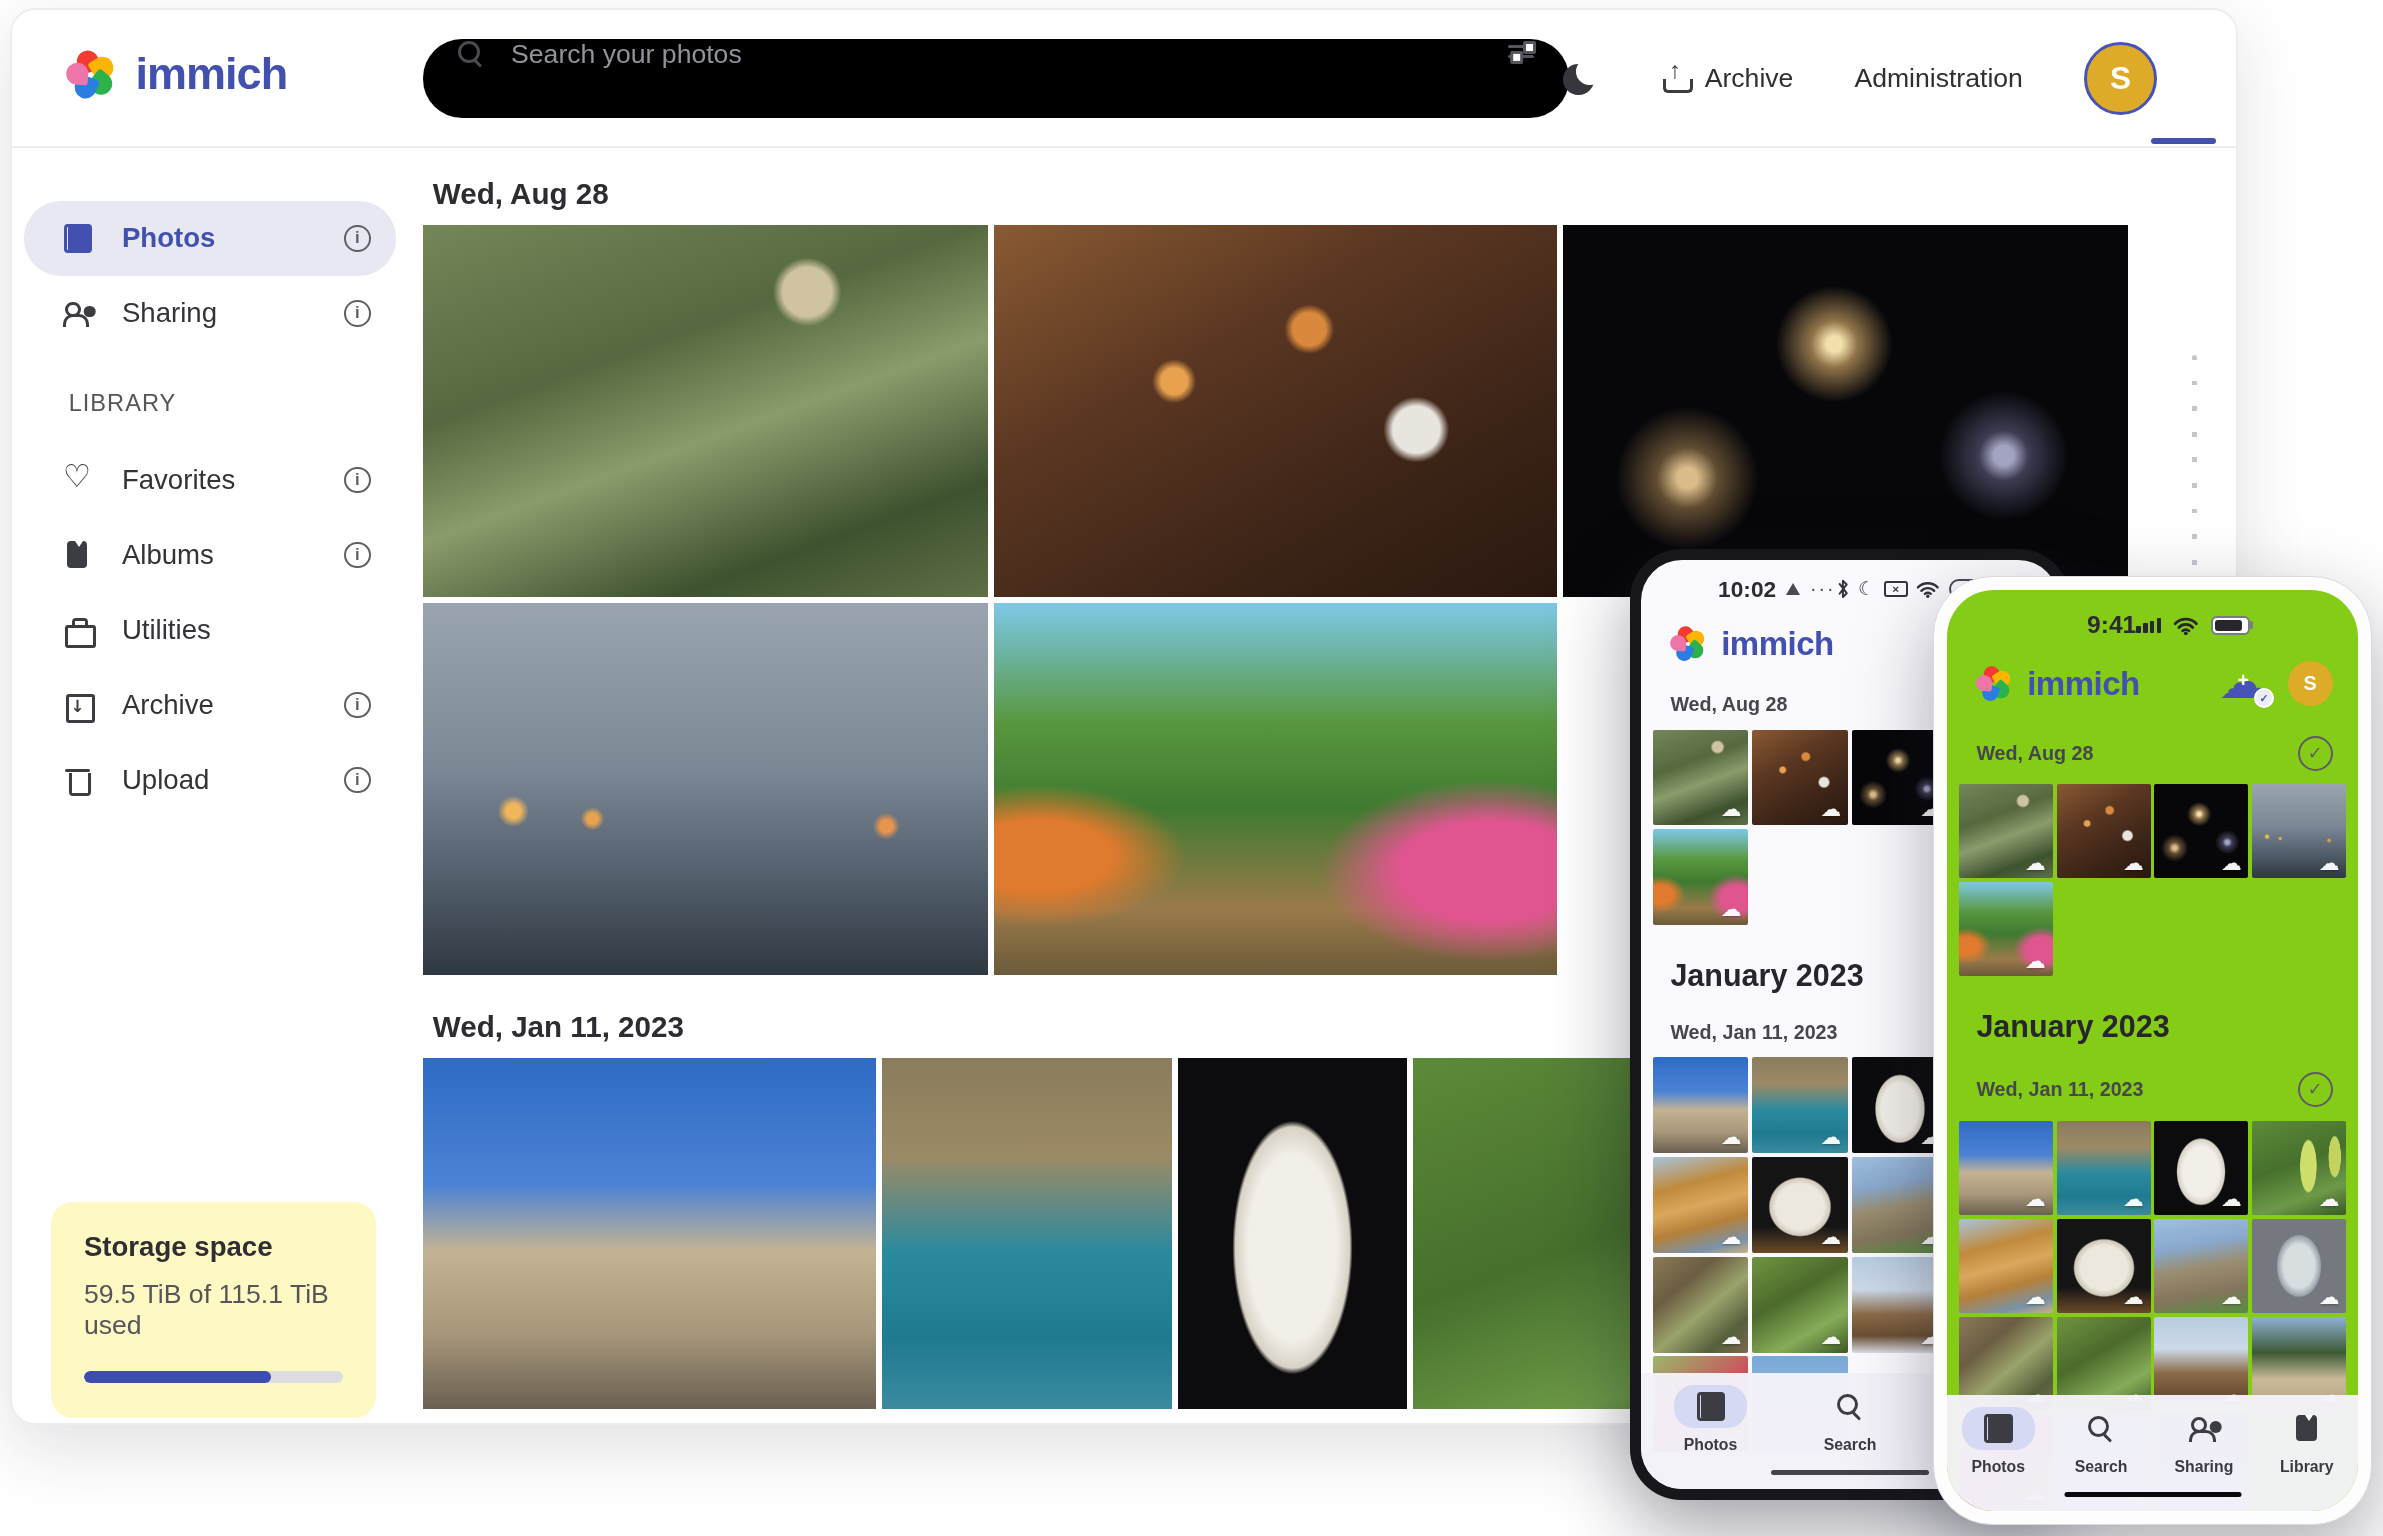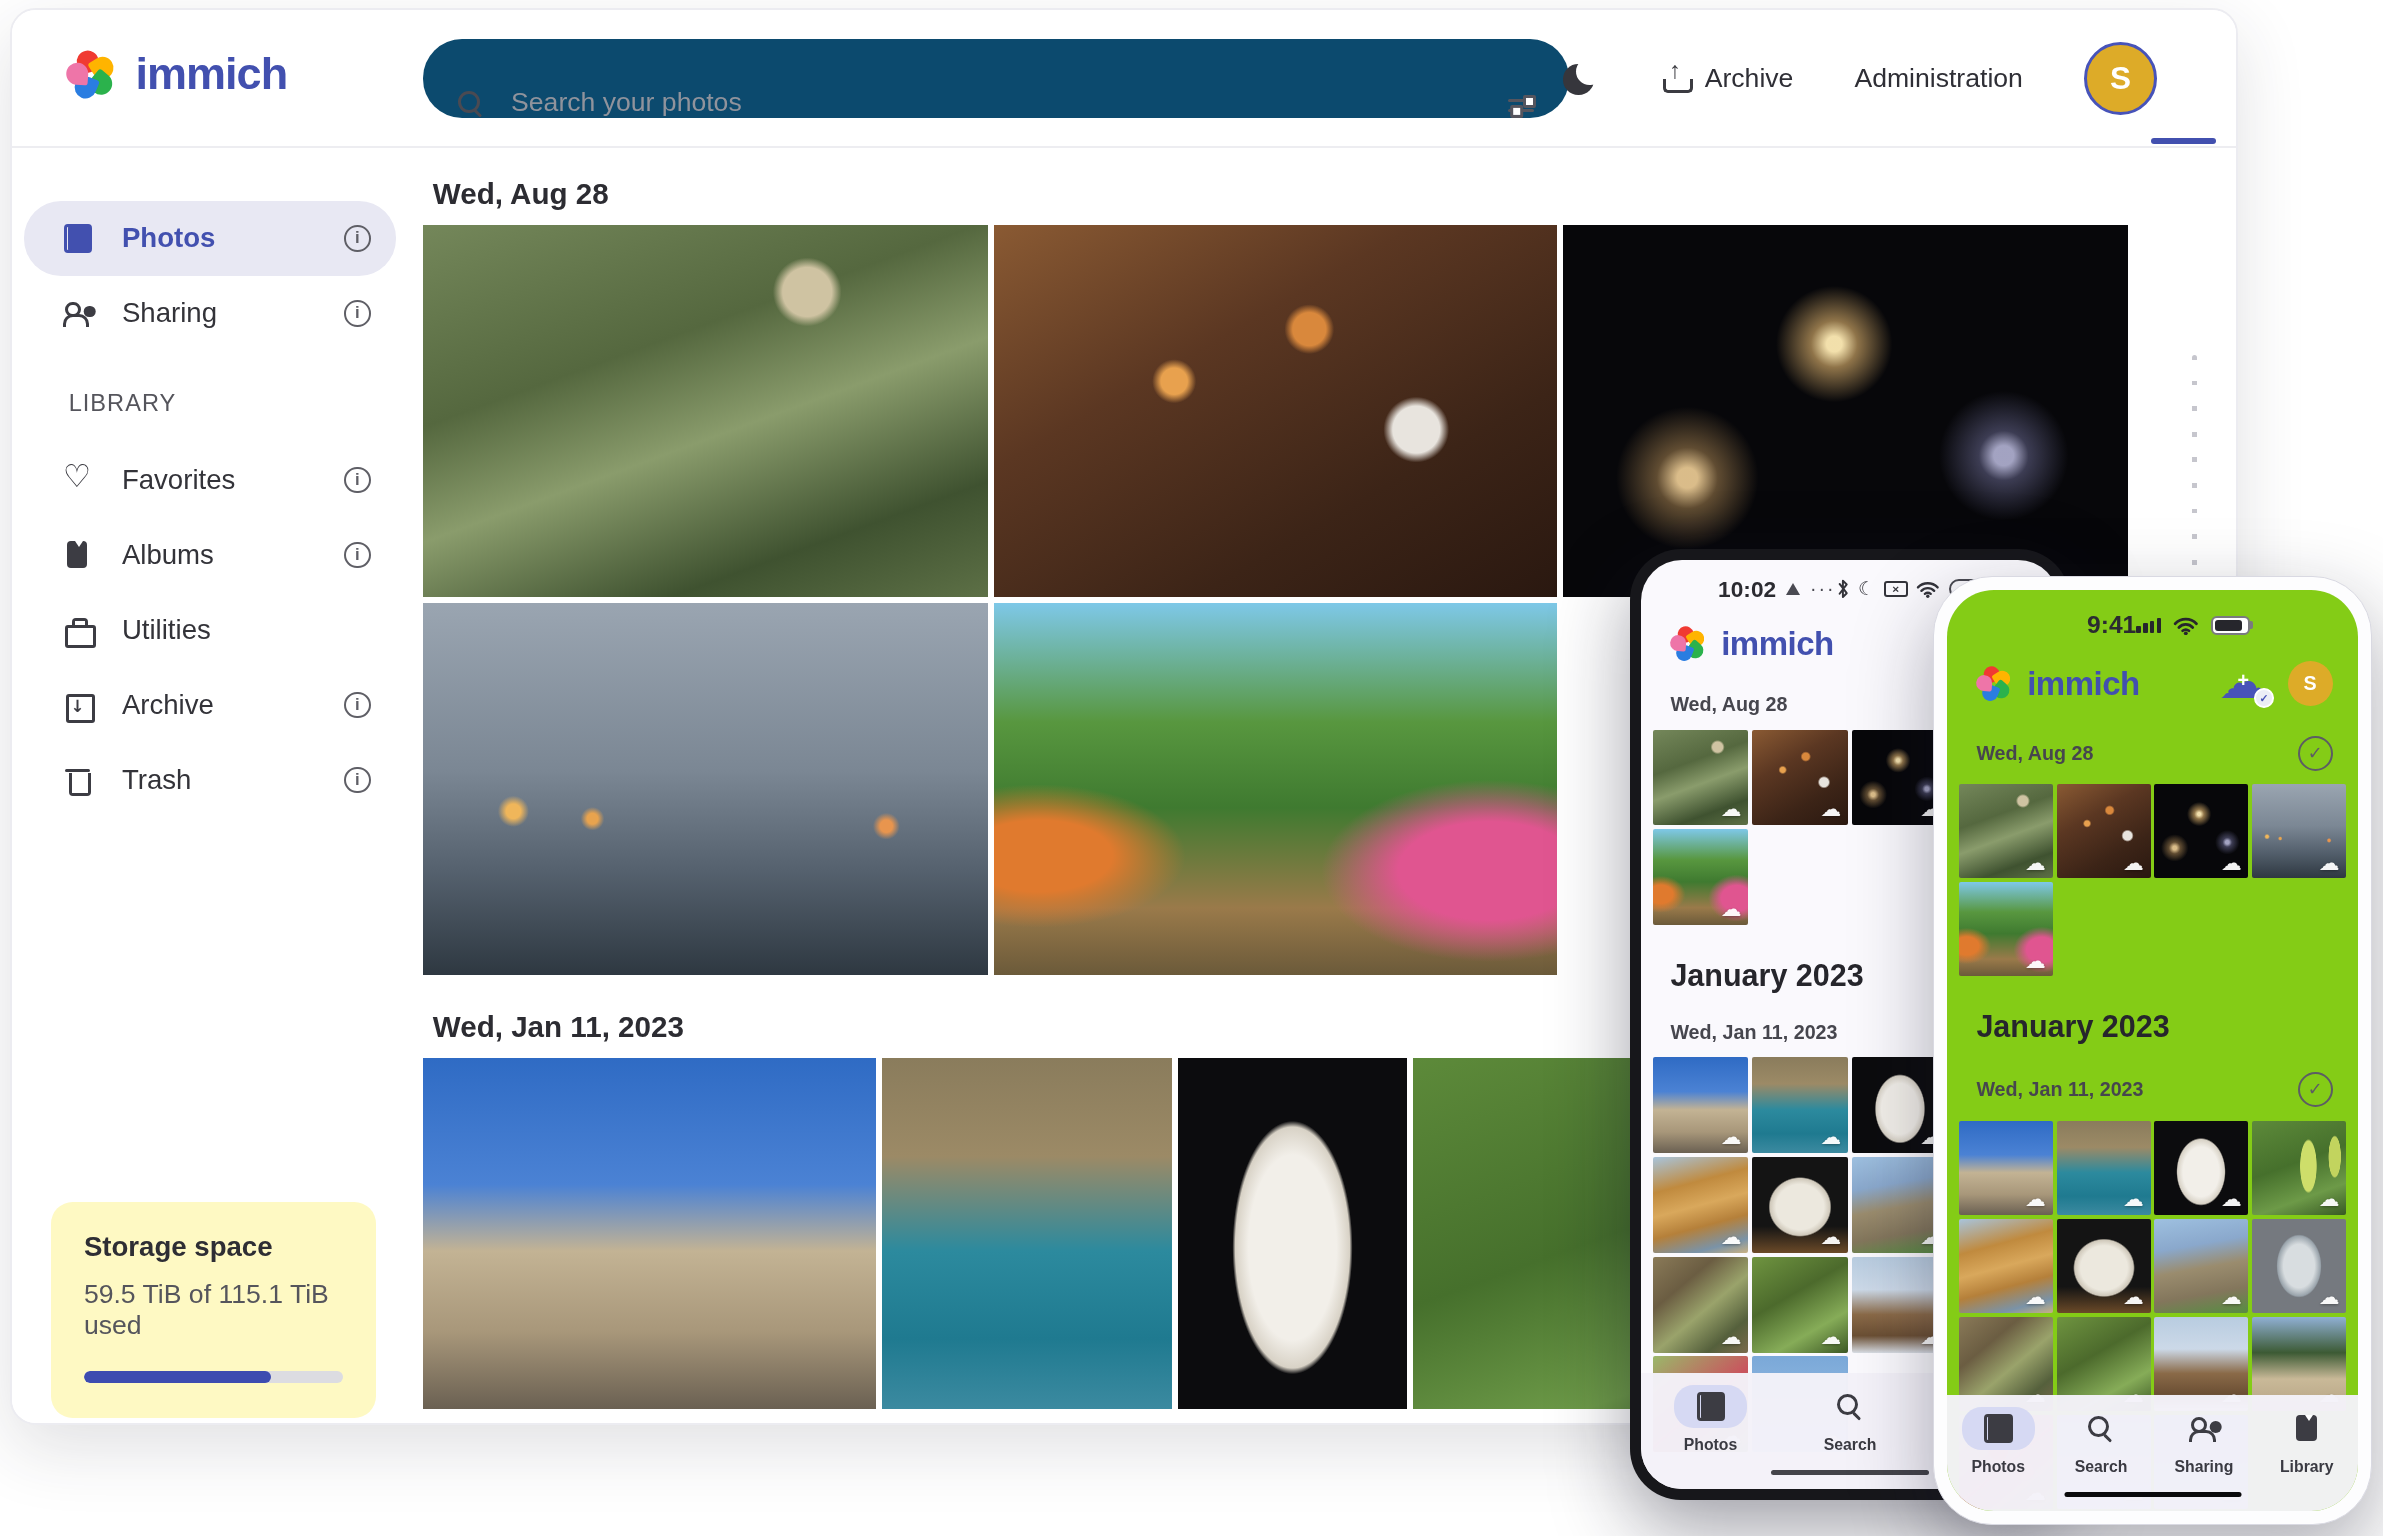--- a/index.html
+++ b/index.html
@@ -22,22 +22,22 @@
   .flower i:nth-child(1){--r:-14deg;background:#f03a32}
   .flower i:nth-child(2){--r:58deg;background:#ffb400}
   .flower i:nth-child(3){--r:130deg;background:#2bb24c}
   .flower i:nth-child(4){--r:202deg;background:#2a7de1}
   .flower i:nth-child(5){--r:274deg;background:#ee75a8}
 
   .logo-row{position:absolute;left:51px;top:37px;display:flex;align-items:center;gap:17.7px}
   .logo-text{font-size:45px;font-weight:700;color:#4250af;letter-spacing:-1px}
 
   
-  .searchbar{position:absolute;left:411px;top:29.6px;width:1146px;height:79px;background:#0c4a6e;border-radius:39px;
-    display:flex;align-items:flex-end;padding:0 33px;gap:25.6px}
+  .searchbar{position:absolute;left:411px;top:29.6px;width:1146px;height:79px;background:#000000;border-radius:39px;
+    display:flex;align-items:flex-start;padding:0 33px;gap:25.6px}
   .mag{width:29.6px;height:29.6px;position:relative;flex:none}
   .mag::before{content:"";position:absolute;left:2px;top:2px;width:15.8px;height:15.8px;border:3px solid #4a4a52;border-radius:50%}
   .mag::after{content:"";position:absolute;left:19.7px;top:18.7px;width:3.2px;height:9.9px;background:#4a4a52;border-radius:2px;transform:rotate(-45deg)}
   .search-ph{font-size:26.6px;color:#90939c;flex:1}
   .sliders{width:29.6px;height:25.6px;position:relative;flex:none}
   .sliders::before{content:"";position:absolute;left:2px;top:5.9px;width:25.6px;height:3px;background:#55555e;border-radius:2px;box-shadow:0 9.9px 0 #55555e}
   .sliders::after{content:"";position:absolute;left:16.7px;top:2px;width:6.9px;height:6.9px;background:#fff;border:3px solid #55555e;border-radius:2px;box-shadow:-12.8px 9.9px 0 -3px #fff,-12.8px 9.9px 0 0 #55555e}
 
   .hdr-right{position:absolute;right:79px;top:0;height:138px;display:flex;align-items:center;gap:61px}
   .moon{width:35px;height:35px;position:relative;overflow:hidden}
@@ -270,21 +270,21 @@
             <span class="slabel">Utilities</span>
 
           </div>
             <div class="side-item">
             <span class="sicon i-archive"></span>
             <span class="slabel">Archive</span>
             <span class="info"></span>
           </div>
             <div class="side-item">
             <span class="sicon i-trash"></span>
-            <span class="slabel">Trash</span>
+            <span class="slabel">Upload</span>
             <span class="info"></span>
           </div>
           </div>
       </div>
 
       <div class="side-bottom">
         <div class="storage-card">
           <div class="storage-title">Storage space</div>
           <div class="storage-usage">59.5 TiB of 115.1 TiB used</div>
           <div class="bar">

